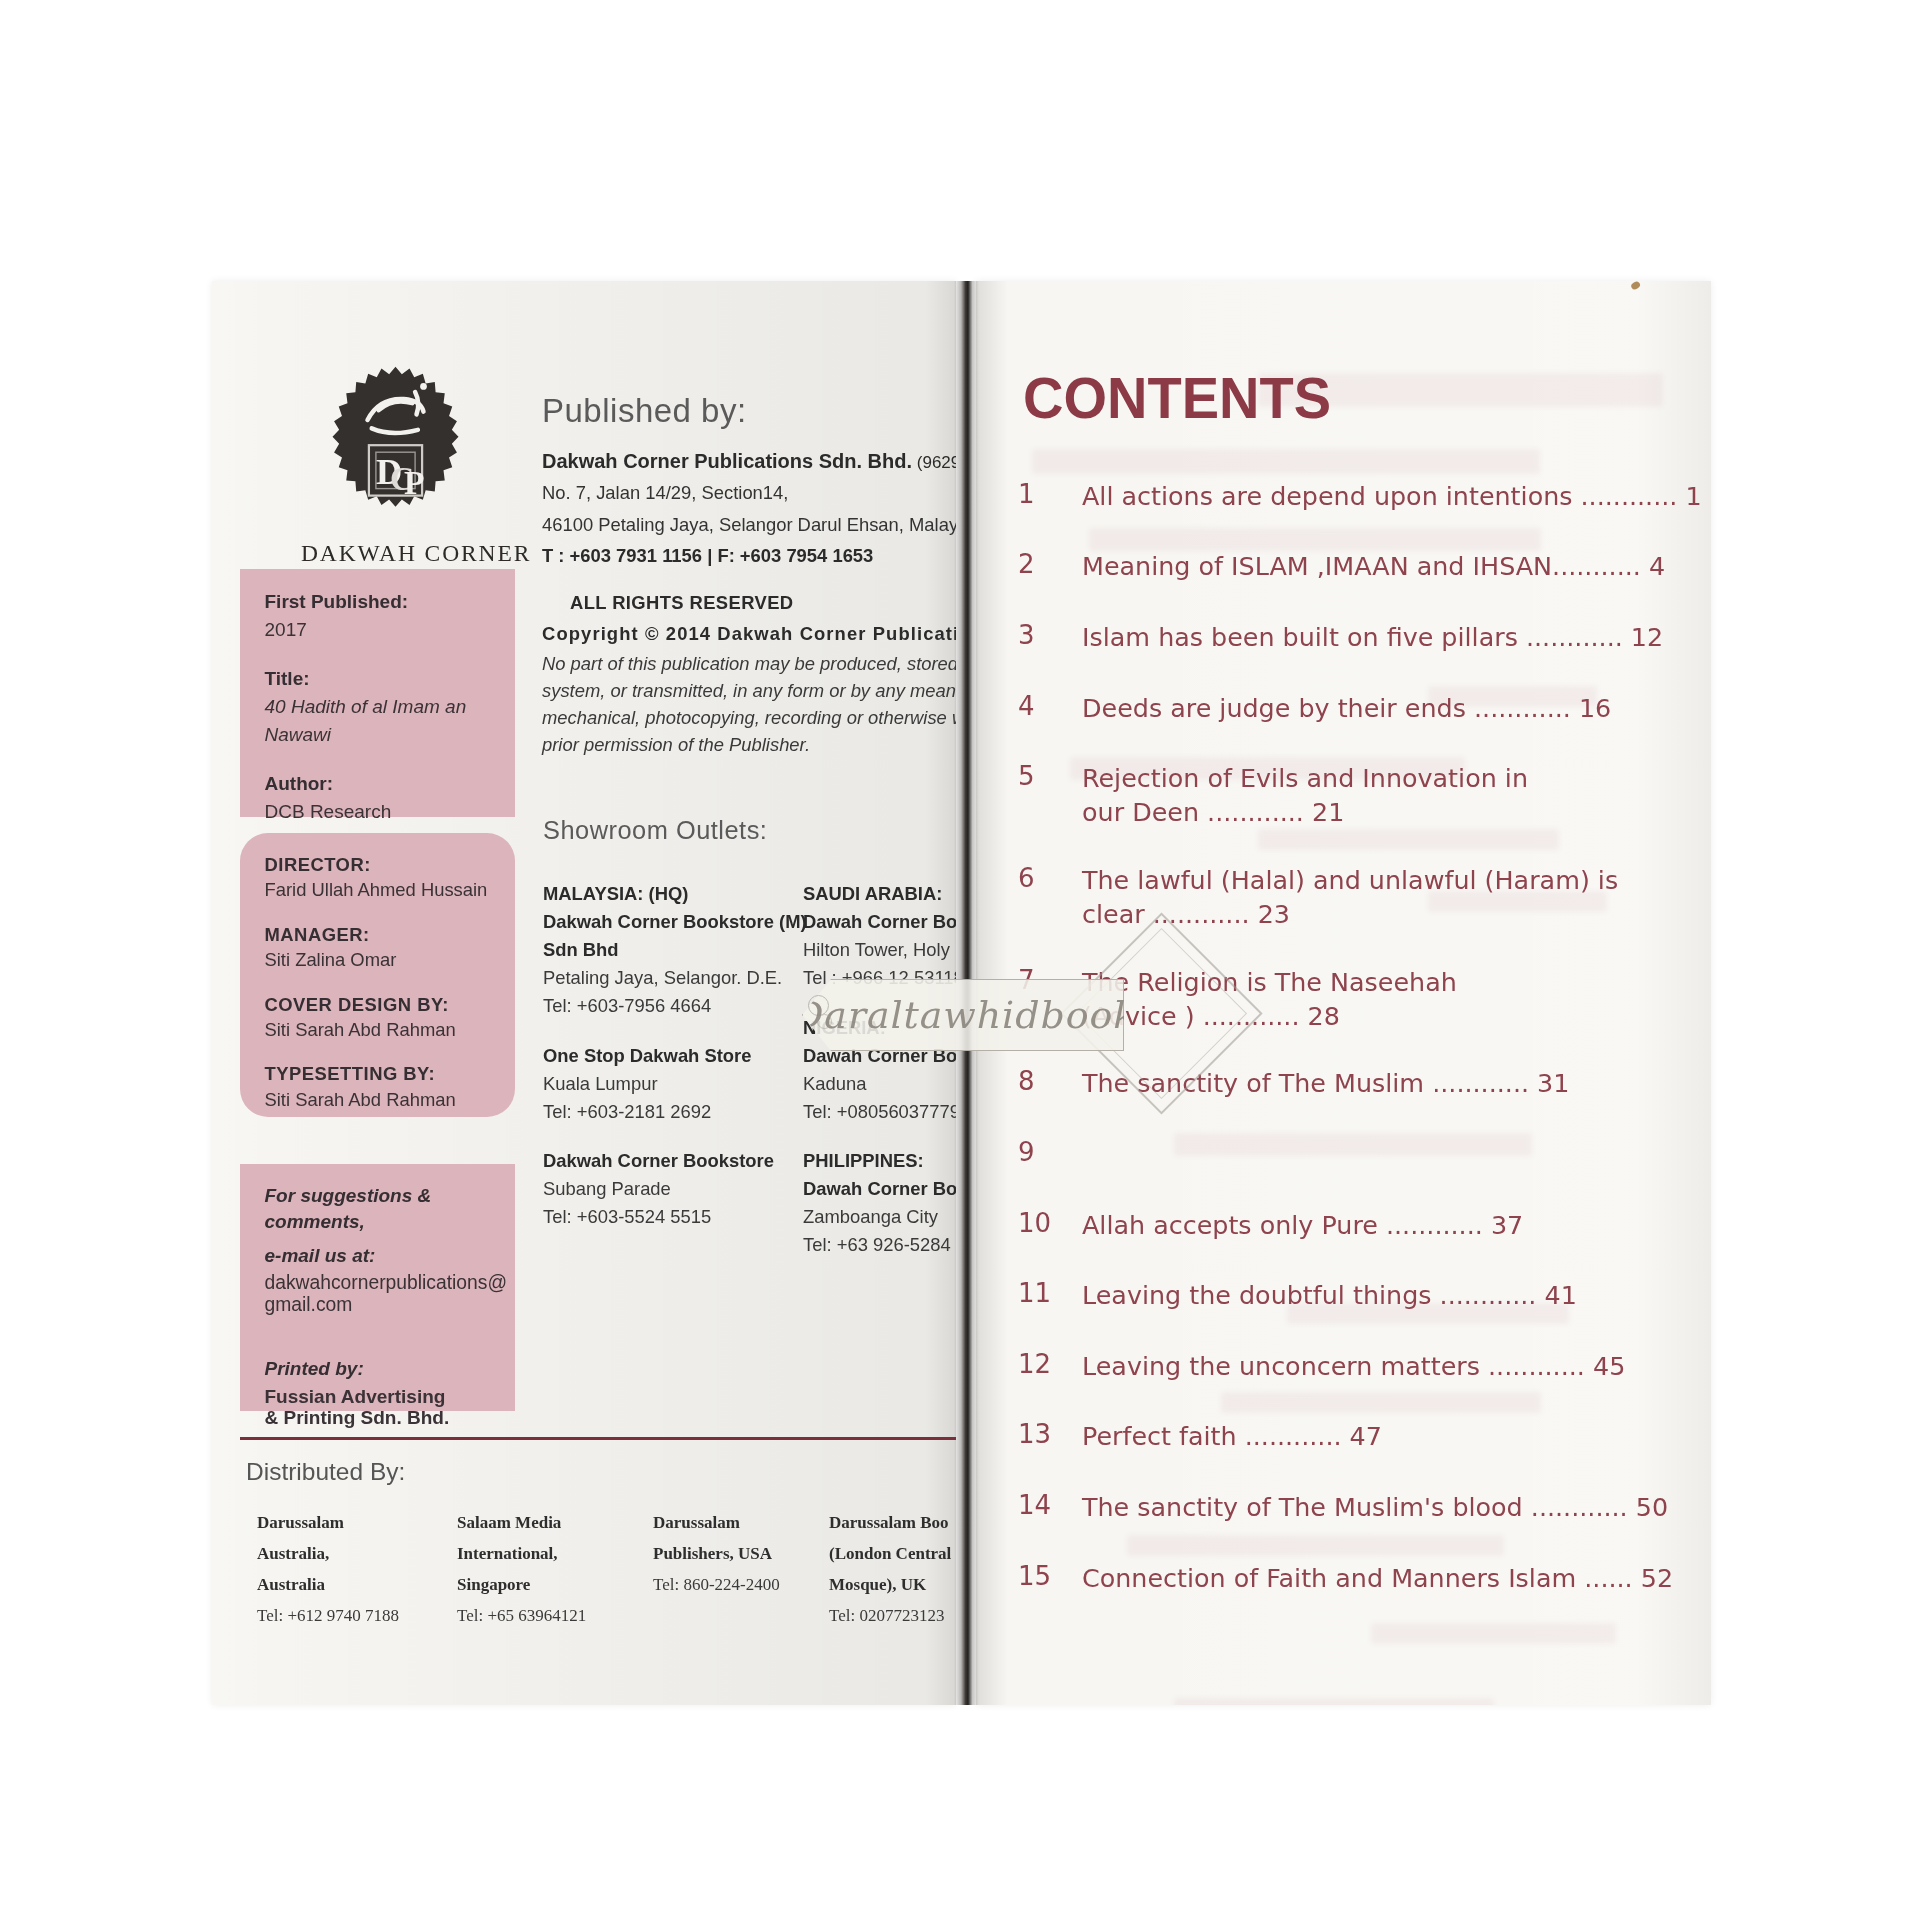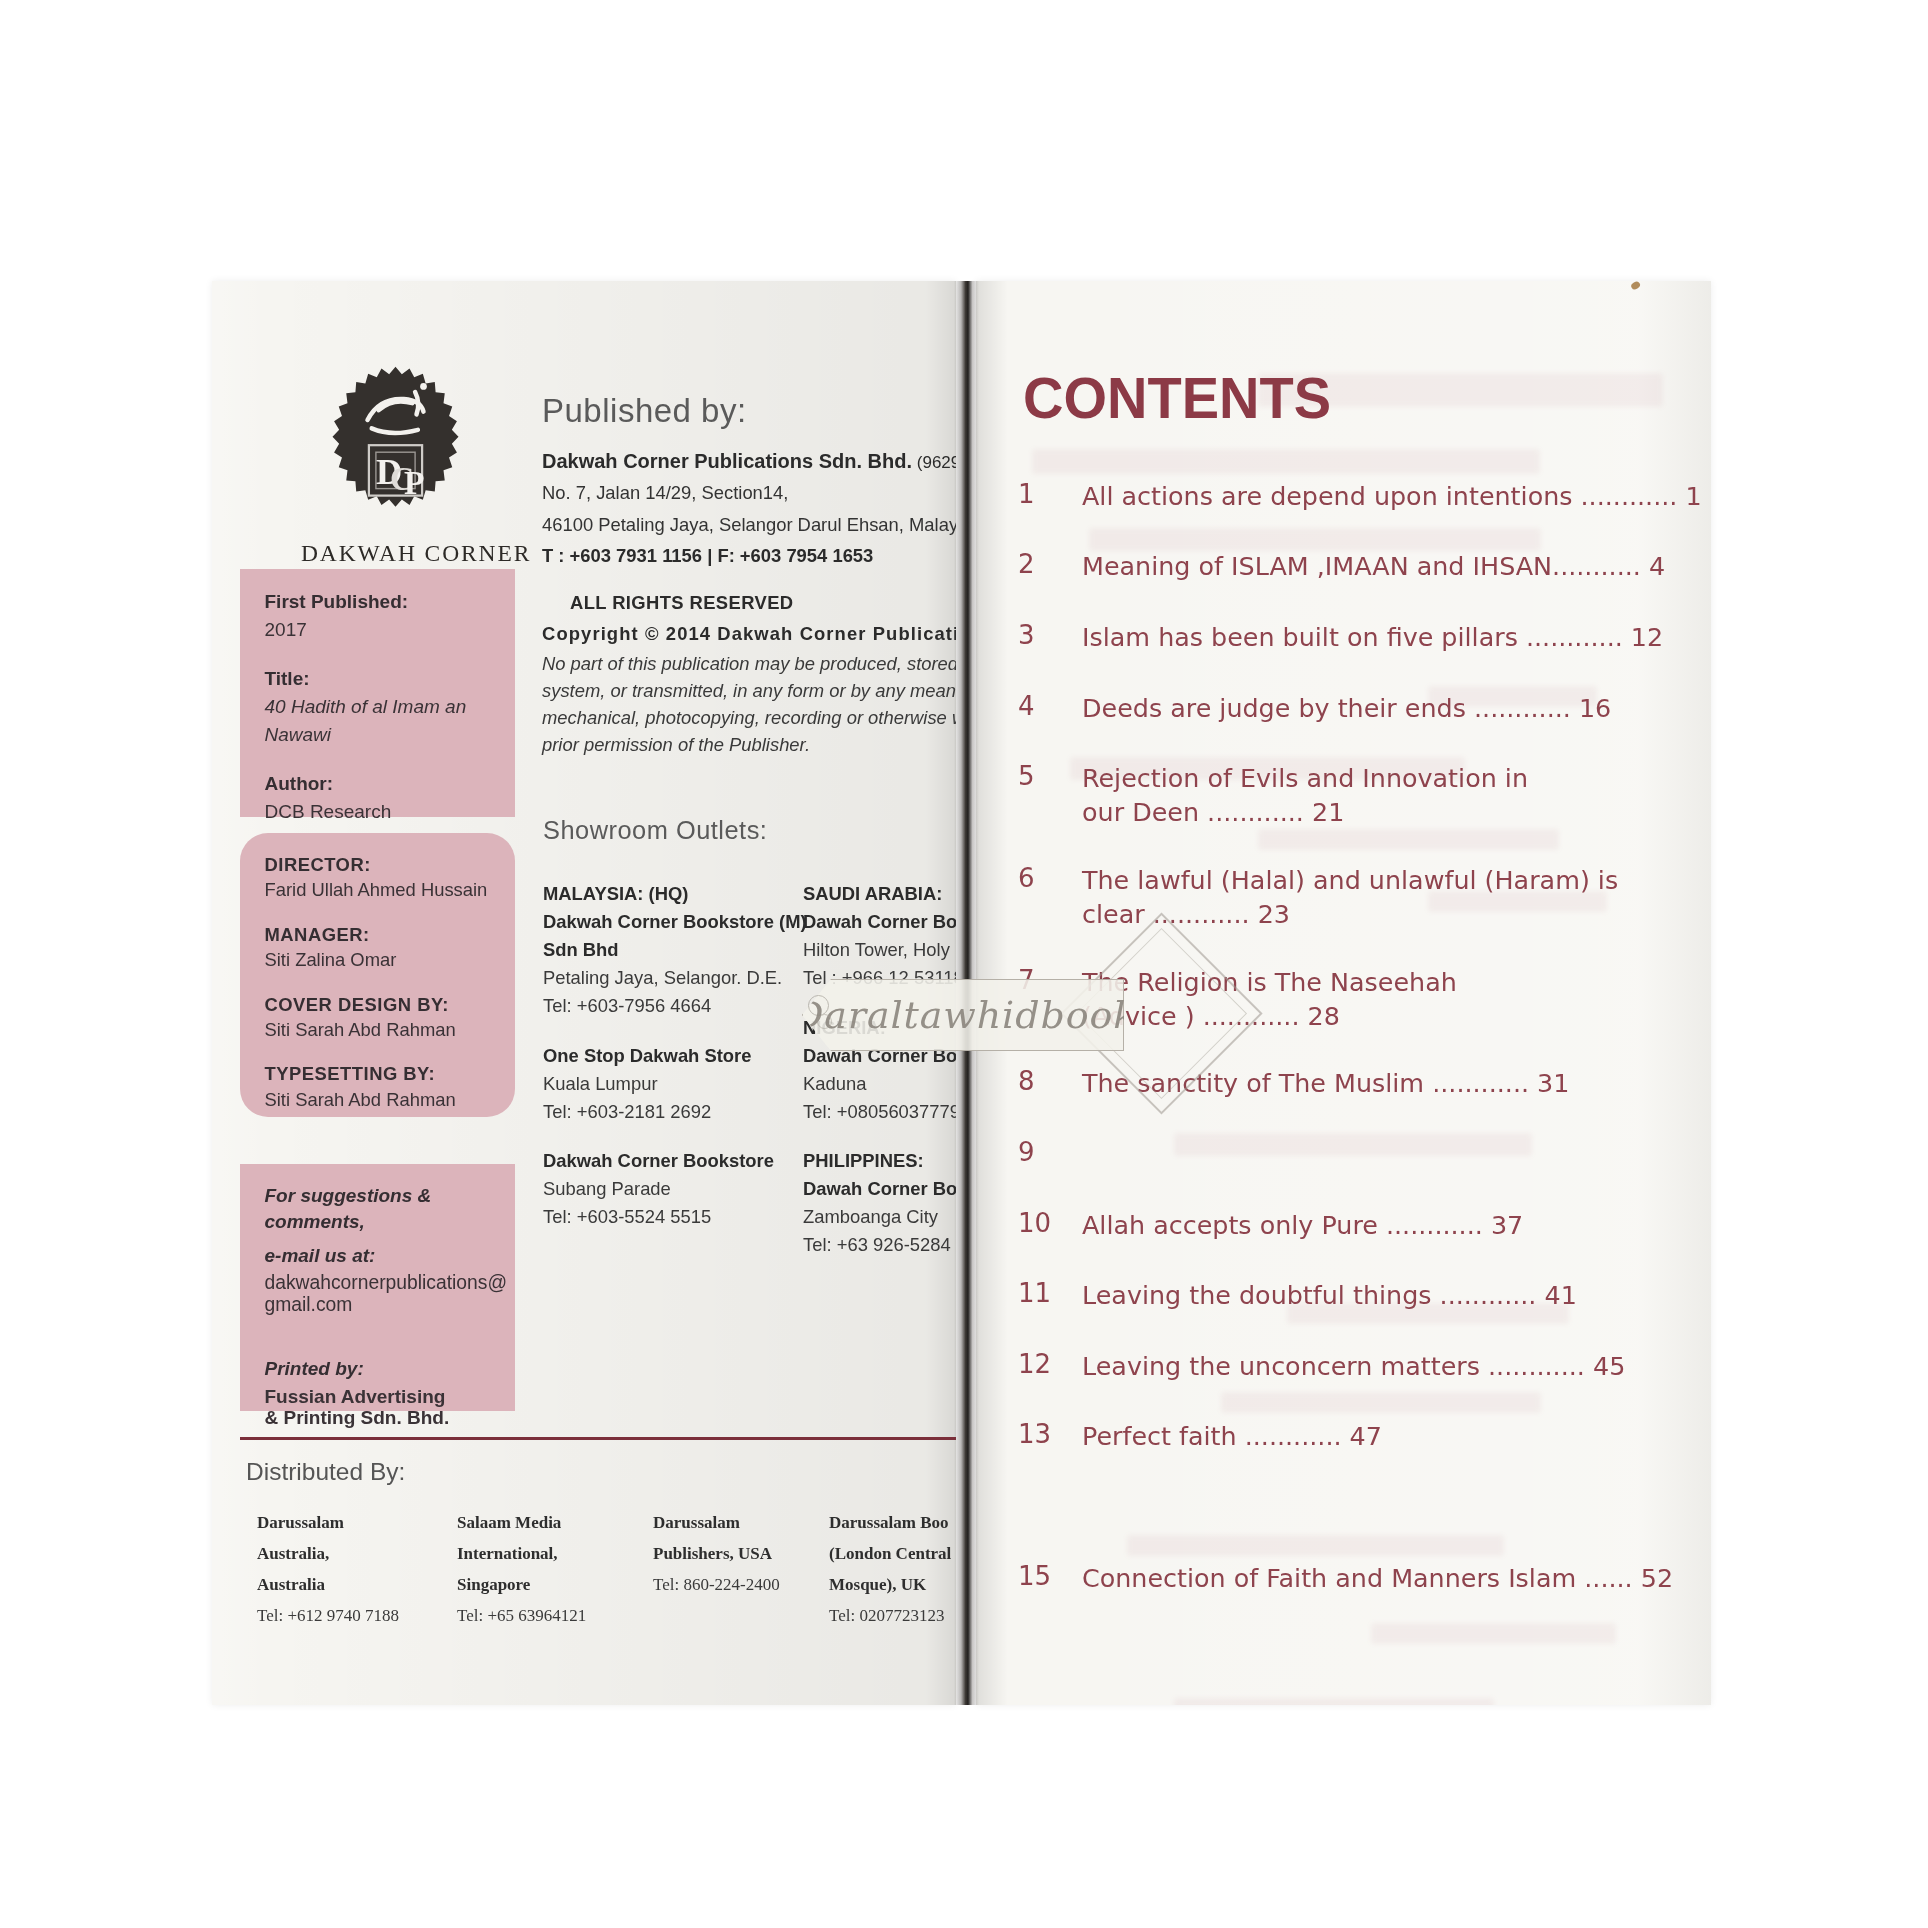--- a/index.html
+++ b/index.html
@@ -357,20 +357,26 @@
           <div class="toc-lines">
             <div class="toc-line">Leaving the unconcern matters ............ 45</div>
           </div>
         </div>
         <div class="toc-item" style="top: 1138px;">
           <div class="toc-num">13</div>
           <div class="toc-lines">
             <div class="toc-line">Perfect faith ............ 47</div>
           </div>
         </div>
+        <div class="toc-item" style="top: 1209px;">
+          <div class="toc-num">14</div>
+          <div class="toc-lines">
+            <div class="toc-line">The sanctity of The Muslim's blood ............ 50</div>
+          </div>
+        </div>
         <div class="toc-item" style="top: 1280px;">
           <div class="toc-num">15</div>
           <div class="toc-lines">
             <div class="toc-line">Connection of Faith and Manners Islam ...... 52</div>
           </div>
         </div>
       </div>
   </div>
 
   <div class="watermark">

